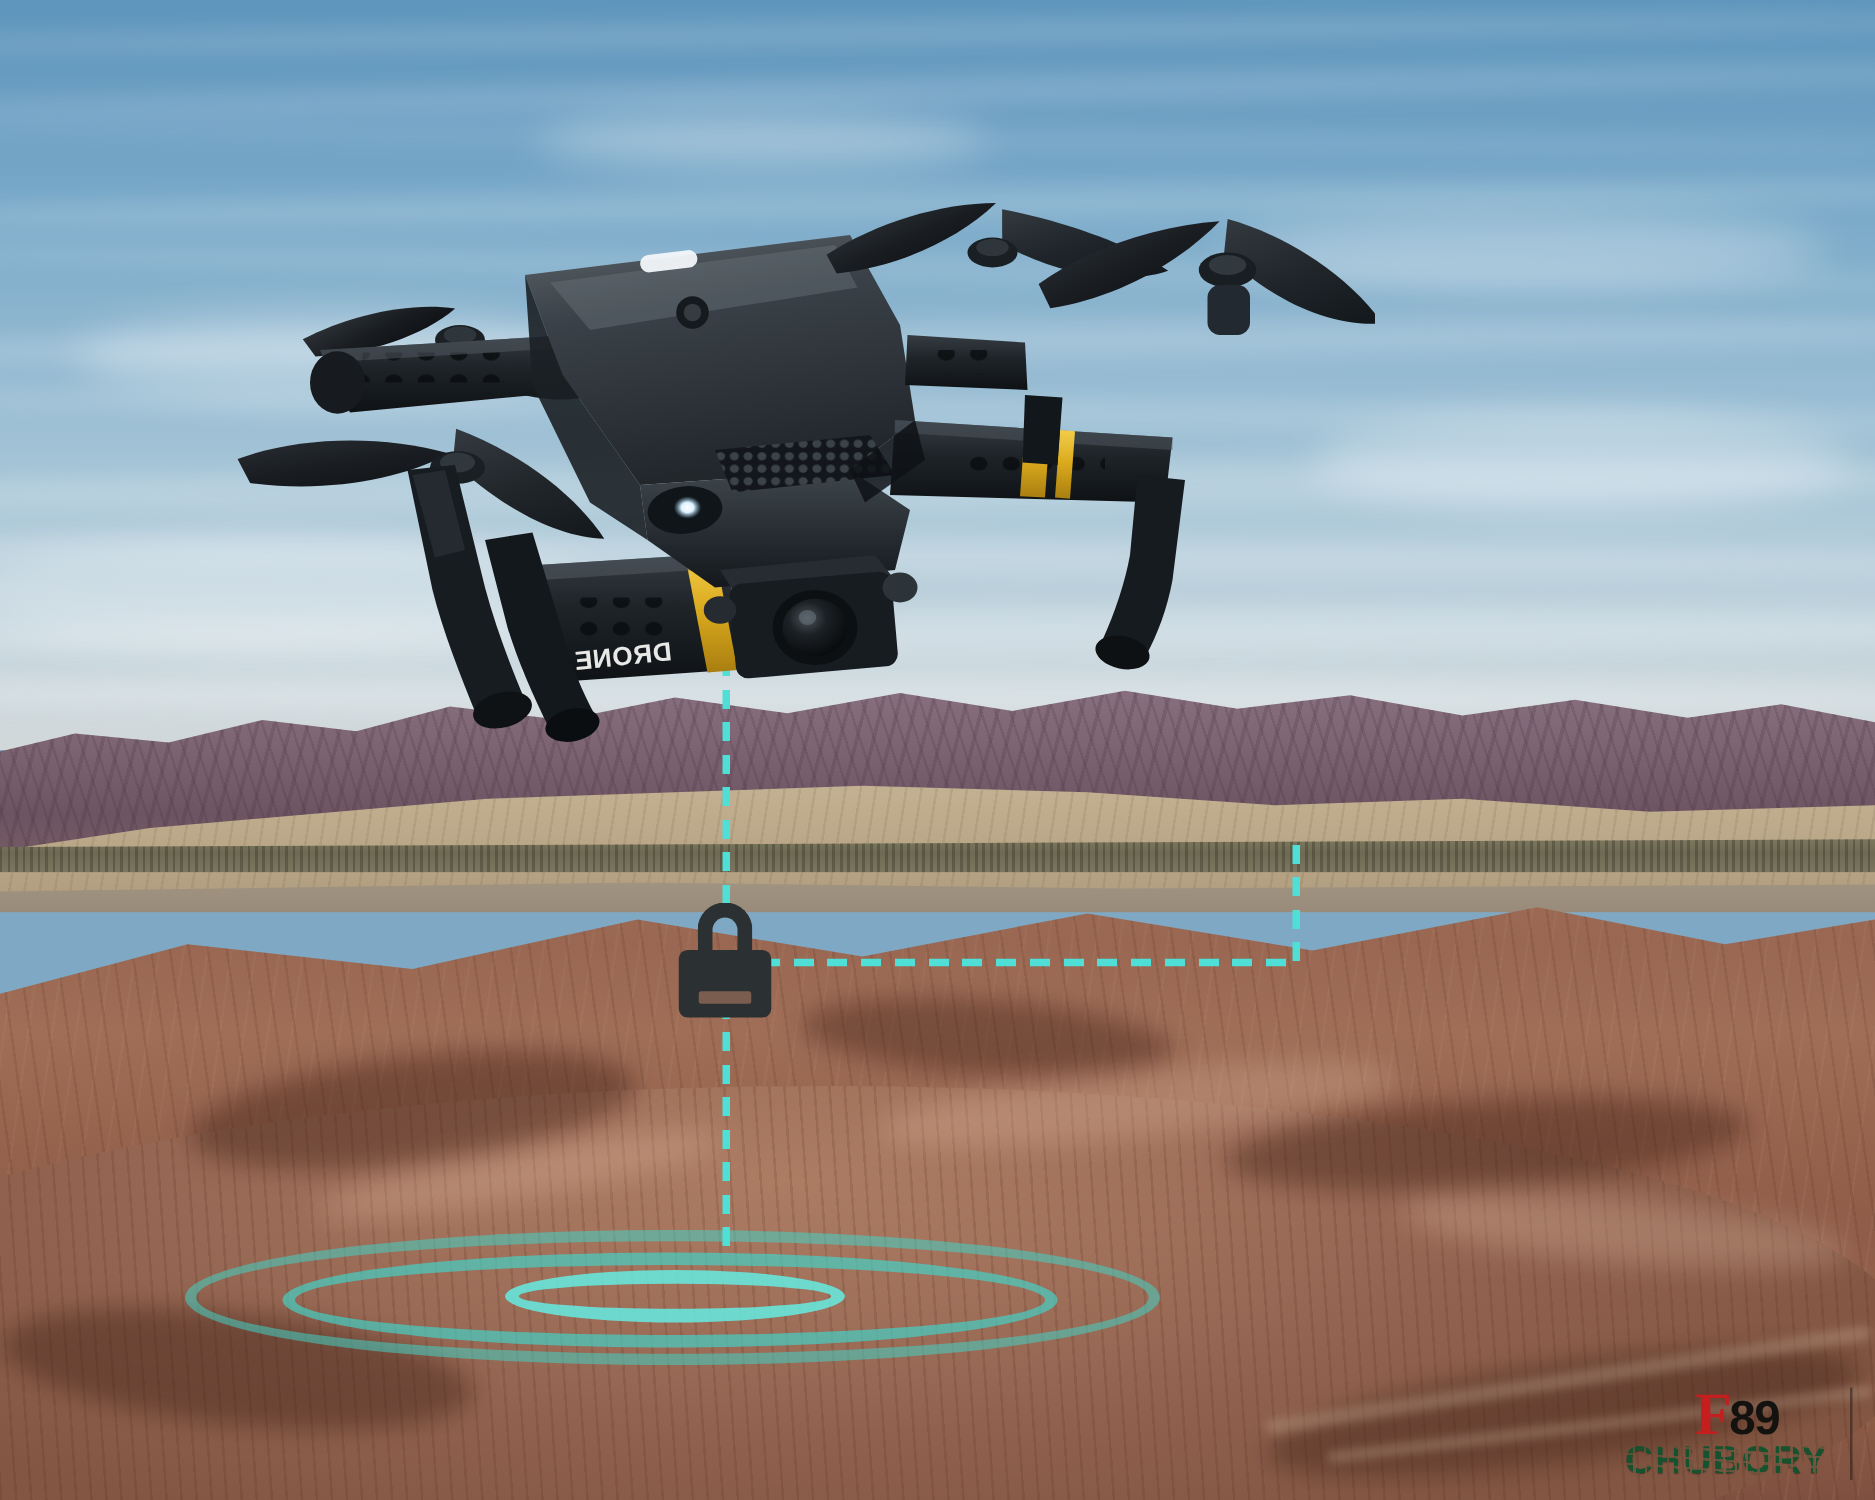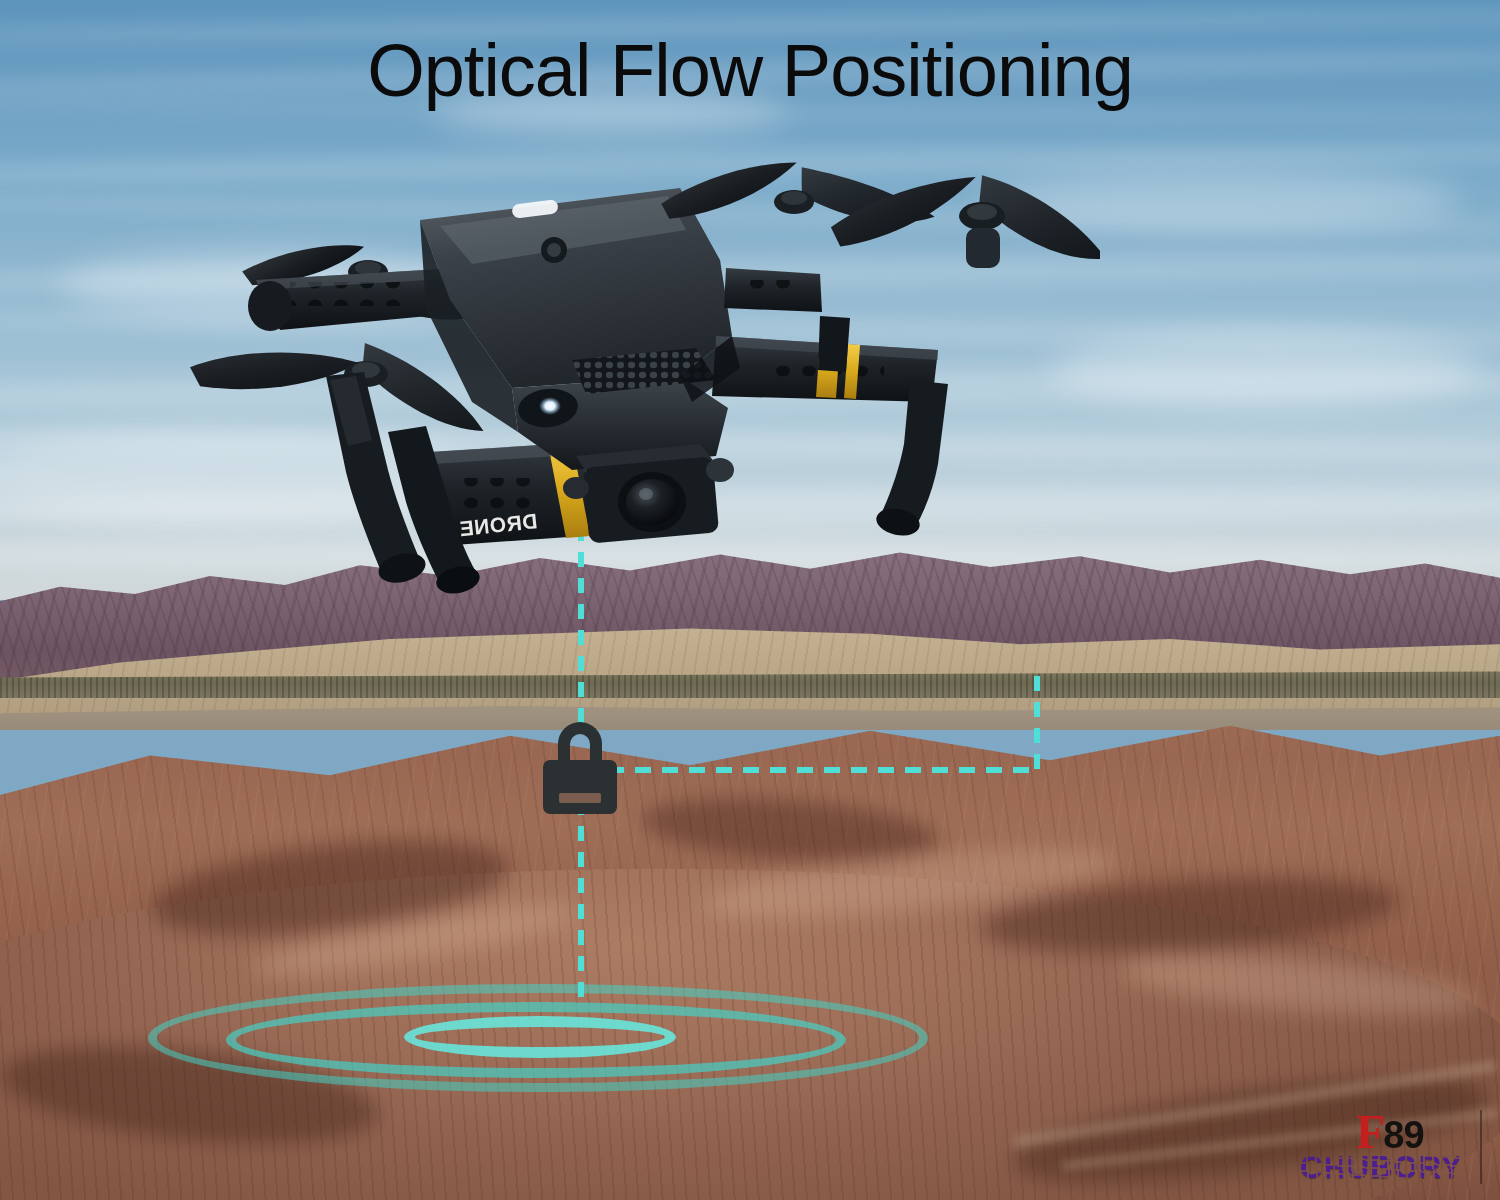--- a/index.html
+++ b/index.html
@@ -351,21 +351,21 @@
     font-family: "Liberation Sans", sans-serif;
     font-size: 38px; font-weight: bold; color: #14120F;
     letter-spacing: -1px;
   }
   .logo-brand {
     position: absolute;
     left: 0; top: 42px;
     font-size: 31px;
     font-weight: bold;
     letter-spacing: 1px;
-    color: #4c1d95;
+    color: #14532d;
     white-space: nowrap;
     text-shadow: 0 1px 1px rgba(0,0,0,.35);
     -webkit-mask-image:
       repeating-linear-gradient(88deg,
         #000 0px, #000 7px, rgba(0,0,0,.18) 7px, rgba(0,0,0,.18) 9px),
       repeating-linear-gradient(4deg,
         #000 0px, #000 6px, rgba(0,0,0,.25) 6px, rgba(0,0,0,.25) 8px);
     -webkit-mask-composite: source-in;
     mask-image:
       repeating-linear-gradient(88deg,
@@ -603,21 +603,20 @@
                L 762 372 C 772 350, 780 326, 784 304 Z" fill="#161B1F"></path>
       <ellipse cx="778" cy="382" rx="22" ry="13" fill="#0D1114" transform="rotate(12 778 382)"></ellipse>
     </g>
     <g>
       <path d="M700 176 L 730 178 L 726 232 L 698 230 Z" fill="#12171B"></path>
     </g>
 
     <path d="M560 236 L 612 196 L 620 228 L 572 262 Z" fill="#0E1215" opacity="0.85"></path>
   </svg>
 
-  <div class="headline">Optical Flow Positioning</div>
 
 
   <div class="logo">
     <div class="logo-rule"></div>
     <div class="logo-f89">
       <span class="logo-f">F</span><span class="logo-89">89</span>
     </div>
     <div class="logo-brand">CHUBORY</div>
   </div>
 

